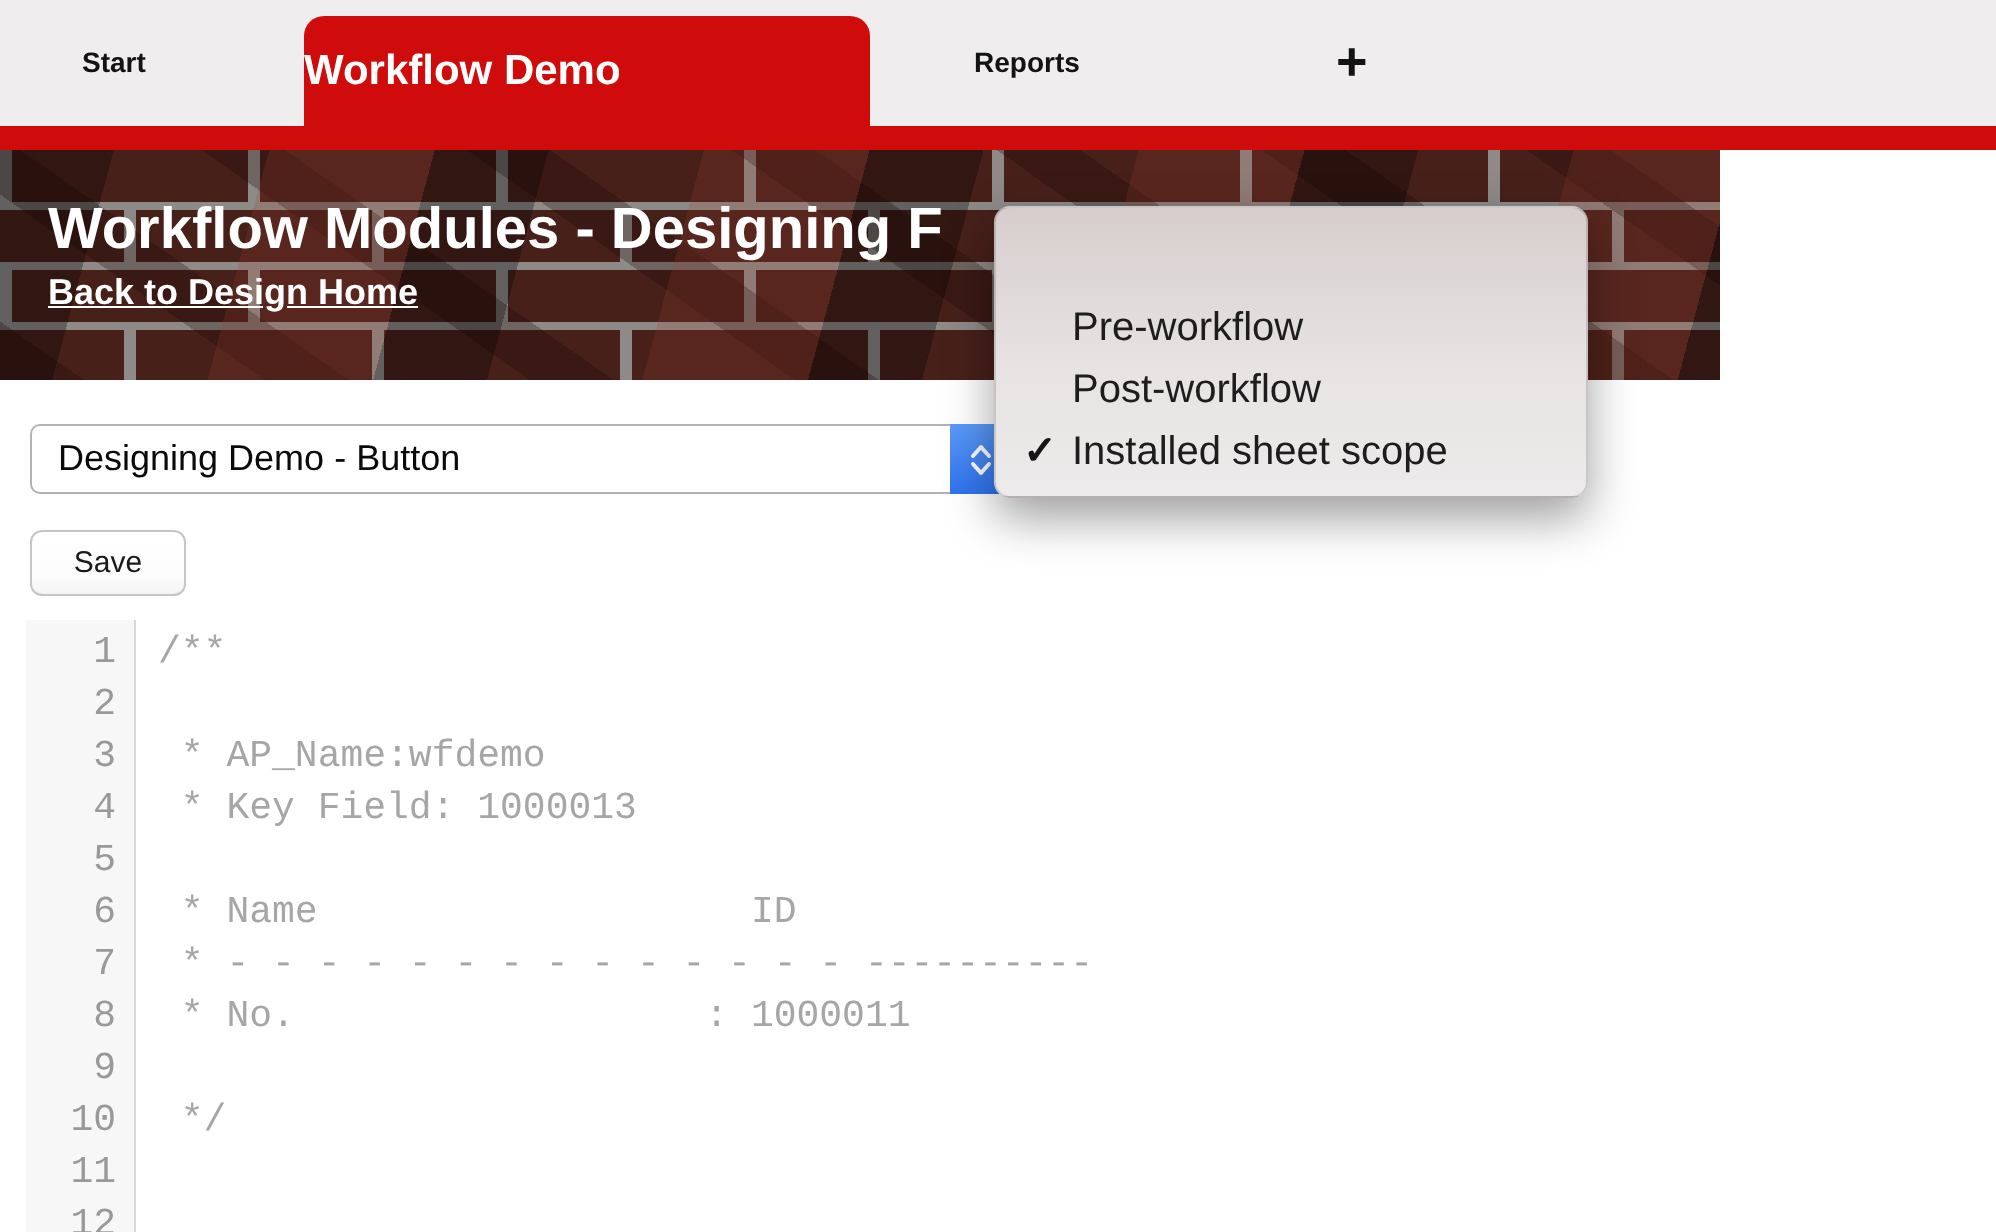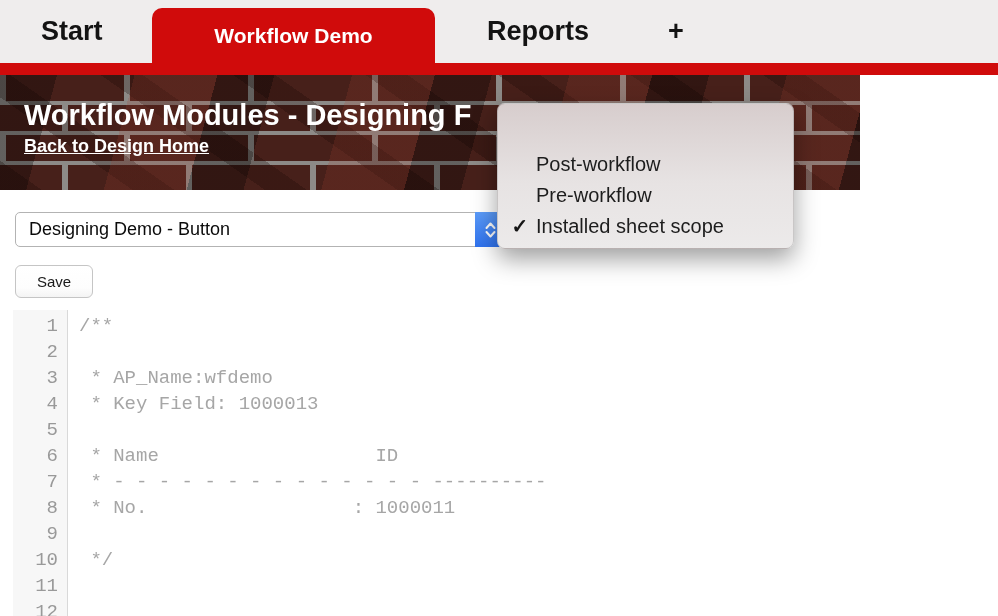--- a/index.html
+++ b/index.html
@@ -14,29 +14,29 @@
   .tabbar {
     position:absolute; left:0; top:0; width:998px; height:63px;
     background:#efeded;
   }
   .redbar {
     position:absolute; left:0; top:63px; width:998px; height:12px;
     background:#d00b0b;
   }
   .tab-label {
     position:absolute; top:0; height:63px; line-height:63px;
-    font-size:27px; font-weight:700; color:#131313; cursor:default;
+    font-size:14px; font-weight:700; color:#131313; cursor:default;
   }
   .tab-start   { left:41px; }
   .tab-reports { left:487px; }
   .tab-add     { left:668px; font-size:27px; font-weight:900; }
   .tab-active {
     position:absolute; left:152px; top:8px; width:283px; height:67px;
     background:#d00b0b; border-radius:10px;
-    text-align:center; z-index:2;
+    z-index:2;
   }
   .tab-active span {
     display:inline-block; line-height:55px;
     font-size:21px; font-weight:700; color:#ffffff;
   }
 
   
   .header {
     position:absolute; left:0; top:75px; width:860px; height:115px;
     background-color:#47201a;
@@ -187,25 +187,25 @@
       <div class="line"> * No.                  : 1000011</div>
       <div class="line"></div>
       <div class="line"> */</div>
       <div class="line"></div>
     </div>
   </div>
 
   <div class="popup-menu">
     <div class="menu-item">
       <span class="menu-check"></span>
-      <span>Post-workflow</span>
+      <span>Pre-workflow</span>
     </div>
     <div class="menu-item">
       <span class="menu-check"></span>
-      <span>Pre-workflow</span>
+      <span>Post-workflow</span>
     </div>
     <div class="menu-item">
       <span class="menu-check">✓</span>
       <span>Installed sheet scope</span>
     </div>
   </div>
 
 </div>
 
 </body></html>

